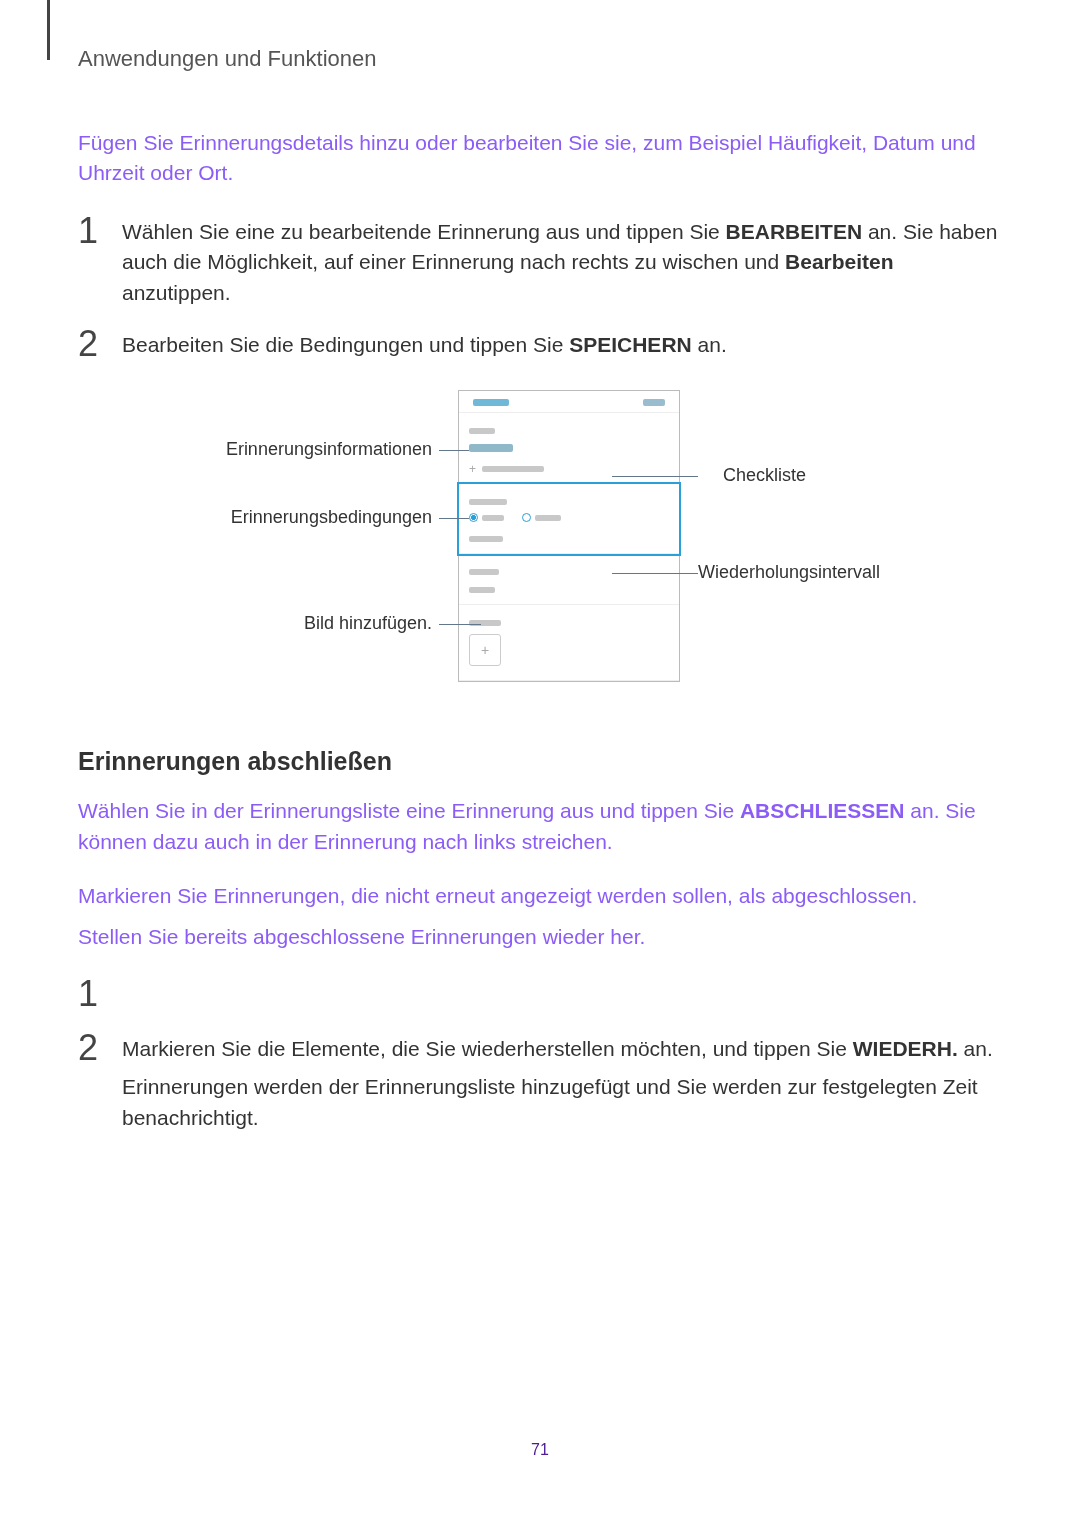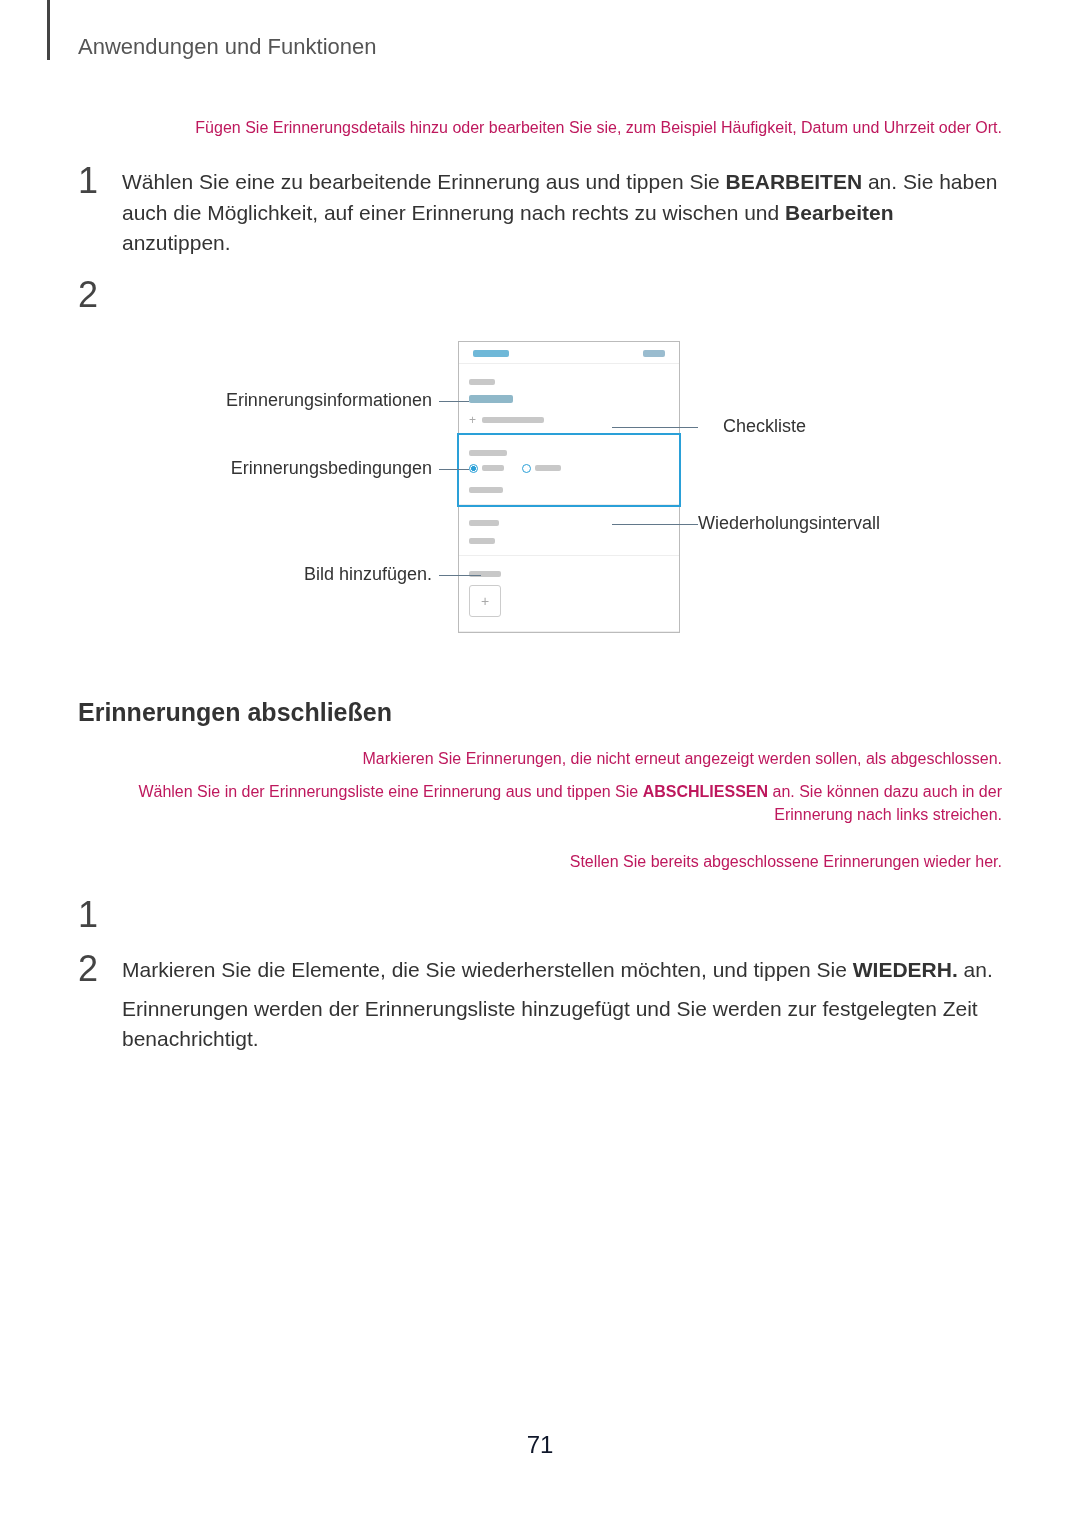--- a/index.html
+++ b/index.html
@@ -13,40 +13,39 @@
     }
     .tab-marker {
       position: absolute;
       left: 47px;
       top: 0;
       width: 3px;
       height: 60px;
       background: #444;
     }
     .content {
-      padding: 34px 78px 0 78px;
+      padding: 46px 78px 0 78px;
     }
     .breadcrumb {
       font-size: 22px;
       color: #555;
       margin-bottom: 56px;
       font-weight: 400;
     }
     .subheading {
       font-size: 22px;
       color: #555;
       font-weight: 600;
       margin-bottom: 22px;
     }
     .body-text {
-      font-size: 16px;
-      color: #be185d;
+      font-size: 21px;
+      color: #8b5cf6;
       line-height: 1.45;
       margin-bottom: 24px;
-      text-align: right;
     }
     .step-list {
       list-style: none;
       counter-reset: step;
       margin-bottom: 28px;
     }
     .step-list > li {
       display: flex;
       align-items: flex-start;
       margin-bottom: 18px;
@@ -112,22 +111,22 @@
     .leader { position:absolute; height:1px; background:#62788a; }
     .leader-lbl { position:absolute; font-size:18px; color:#333; white-space:nowrap; }
     .arrow { margin: 0 4px; }
     .menu-icon { display:inline-flex; flex-direction:column; justify-content:space-between; width:5px; height:18px; vertical-align:-2px; margin:0 3px; }
     .menu-icon span { width:5px; height:5px; background:#2aa0d8; border-radius:50%; }
     .page-num {
       position: absolute;
       bottom: 68px;
       left: 50%;
       transform: translateX(-50%);
-      font-size: 24px;
-      color: #0f172a;
+      font-size: 16px;
+      color: #4c1d95;
     }
   </style>
 </head>
 <body>
 
 <div class="tab-marker"></div>
 
 <div class="content">
 
   <div class="breadcrumb">Anwendungen und Funktionen</div>
@@ -136,20 +135,23 @@
 
   <ol class="step-list">
     <li>
       <div class="step-num">1</div>
       <div class="step-body">
         <span>Wählen Sie eine zu bearbeitende Erinnerung aus und tippen Sie </span><span class="bold">BEARBEITEN</span><span> an. Sie haben auch die Möglichkeit, auf einer Erinnerung nach rechts zu wischen und </span><span class="bold">Bearbeiten</span><span> anzutippen.</span>
       </div>
     </li>
     <li>
       <div class="step-num">2</div>
+      <div class="step-body">
+        <span>Bearbeiten Sie die Bedingungen und tippen Sie </span><span class="bold">SPEICHERN</span><span> an.</span>
+      </div>
     </li>
   </ol>
 
   <div class="diagram-wrap">
     <div class="diagram">
 
       <div class="phone">
         <div class="phone-toprow">
           <span class="accent-blurb"></span>
           <span class="accent-blurb" style="width:22px;background:#9abccf;"></span>
@@ -197,24 +199,24 @@
 
       <div class="leader" style="left:432px; top:86px; width:86px;"></div>
       <div class="leader-lbl" style="left:526px; top:75px;margin-left:17px;">Checkliste</div>
 
       <div class="leader" style="left:432px; top:183px; width:86px;"></div>
       <div class="leader-lbl" style="left:518px; top:172px;">Wiederholungsintervall</div>
     </div>
   </div>
 
   <div class="heading2">Erinnerungen abschließen</div>
-  <div class="body-text" style="margin-bottom:10px;">Markieren Sie Erinnerungen, die nicht erneut angezeigt werden sollen, als abgeschlossen.</div>
   <div class="body-text">
     <span>Wählen Sie in der Erinnerungsliste eine Erinnerung aus und tippen Sie </span><span class="bold">ABSCHLIESSEN</span><span> an. Sie können dazu auch in der Erinnerung nach links streichen.</span>
   </div>
+  <div class="body-text" style="margin-bottom:10px;">Markieren Sie Erinnerungen, die nicht erneut angezeigt werden sollen, als abgeschlossen.</div>
 
   <div class="body-text">Stellen Sie bereits abgeschlossene Erinnerungen wieder her.</div>
 
   <ol class="step-list">
     <li>
       <div class="step-num">1</div>
     </li>
     <li>
       <div class="step-num">2</div>
       <div class="step-body">

